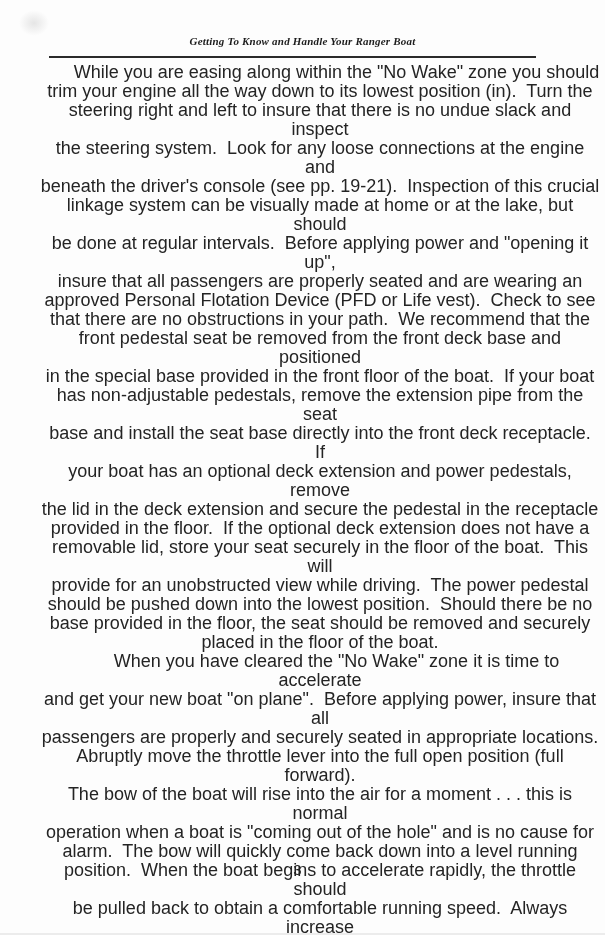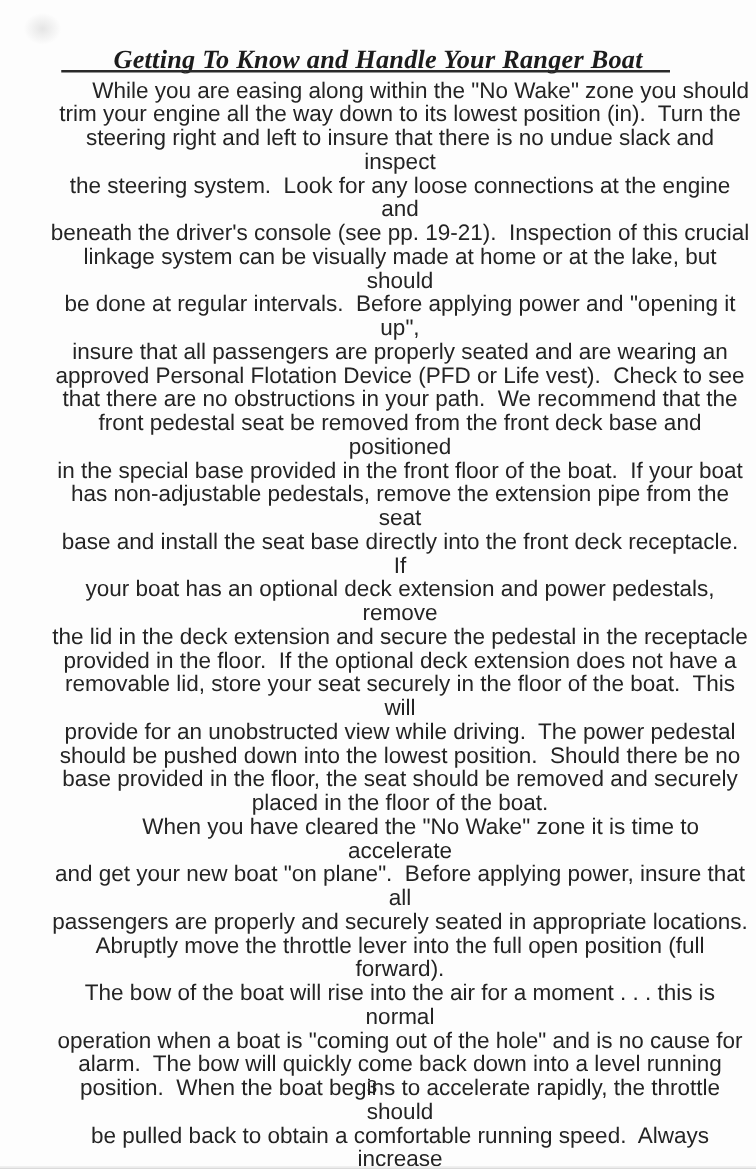--- a/index.html
+++ b/index.html
@@ -31,21 +31,21 @@
   }
   .header-title {
     position: absolute;
     top: 35px;
     left: 0;
     width: 100%;
     text-align: center;
     font-family: "Liberation Serif", serif;
     font-style: italic;
     font-weight: bold;
-    font-size: 21px;
+    font-size: 11px;
     letter-spacing: 0.2px;
     color: #1c1c1c;
     white-space: nowrap;
   }
   .header-rule {
     position: absolute;
     top: 56px;
     left: 49px;
     width: 487px;
     height: 2px;

